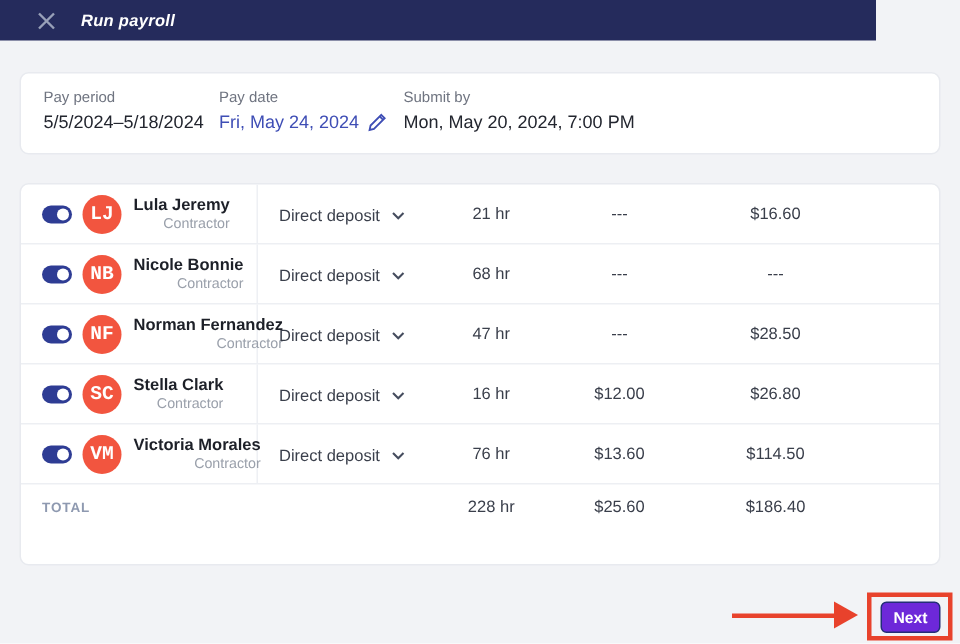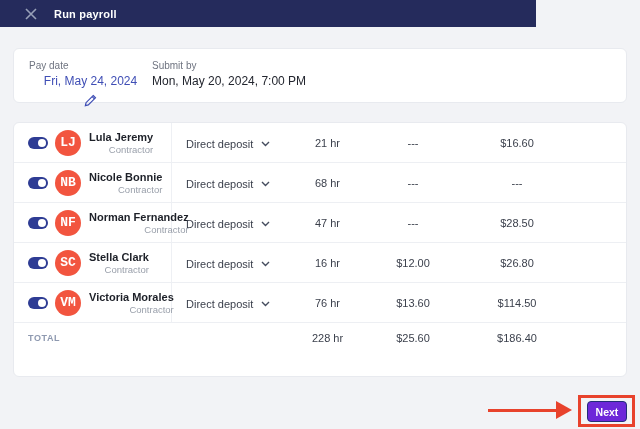--- a/index.html
+++ b/index.html
@@ -1,35 +1,35 @@
 <!DOCTYPE html>
 <html><head>
 <meta charset="utf-8">
 <style>
   * { margin:0; padding:0; box-sizing:border-box; }
   html,body { width:640px; height:429px; }
   body { font-family:"Liberation Sans", sans-serif; background:#f2f3f6; position:relative; overflow:hidden; }
 
   
-  .topbar { position:absolute; top:0; left:0; width:536px; height:27px; background:#252b5c;
-            display:flex; align-items:center; }
+  .topbar { position:absolute; top:0; left:0; width:584px; height:27px; background:#252b5c;
+            display:flex; align-items:center;font-style:italic; }
   .close-btn { width:14px; height:14px; margin-left:24px; display:flex; align-items:center; justify-content:center; cursor:pointer; }
   .topbar-title { color:#ffffff; font-size:11px; font-weight:bold; margin-left:16px; letter-spacing:.2px; }
 
   
   .card { position:absolute; left:13px; width:614px; background:#ffffff;
           border:1px solid #e8eaef; border-radius:6px; }
   .summary-card { top:48px; height:55px; display:flex; padding:11px 0 0 15px; }
 
   .field { display:flex; flex-direction:column; gap:3px; }
   .field-label { font-size:10px; color:#6f7480; }
   .field-value { font-size:12px; color:#23262f; }
   .f-period { width:117px; }
   .f-paydate { width:123px; }
-  .paydate-row { display:flex; align-items:center; gap:6px; cursor:pointer;flex-direction:column; }
+  .paydate-row { display:flex; align-items:center; gap:6px; cursor:pointer; }
   .paydate-row .field-value { color:#3f4eb5; }
 
   
   .table-card { top:122px; height:255px; overflow:hidden; }
   .grid-row { display:grid; grid-template-columns:158px 122px 1fr 104px 104px; padding-right:57px; align-items:center; }
   .thead { height:26px; background:#f9fafc; border-bottom:1px solid #e4e7ec; }
   .th { font-size:9px; font-weight:bold; color:#353c4f; letter-spacing:.5px; }
   .th-staff { padding-left:14px; }
   .th-num { text-align:right; }
   .trow { height:40px; border-bottom:1px solid #edeff3; }
@@ -66,20 +66,24 @@
 <div class="topbar">
   <span class="close-btn">
     <svg width="12" height="12" viewBox="0 0 12 12">
         <path d="M1 1l10 10M11 1L1 11" stroke="#98a0b8" stroke-width="1.6" fill="none"></path>
       </svg>
   </span>
   <span class="topbar-title">Run payroll</span>
 </div>
 
 <div class="card summary-card">
+  <div class="field f-period">
+    <span class="field-label">Pay period</span>
+    <span class="field-value">5/5/2024–5/18/2024</span>
+  </div>
   <div class="field f-paydate">
     <span class="field-label">Pay date</span>
     <span class="paydate-row">
       <span class="field-value">Fri, May 24, 2024</span>
       <svg width="13" height="13" viewBox="0 0 16 16">
           <path d="M11.3 1.9l2.8 2.8L5.3 13.5l-3.6.8.8-3.6zM10 3.2l2.8 2.8" fill="none" stroke="#3f4eb5" stroke-width="1.5"></path>
         </svg>
     </span>
   </div>
   <div class="field">

